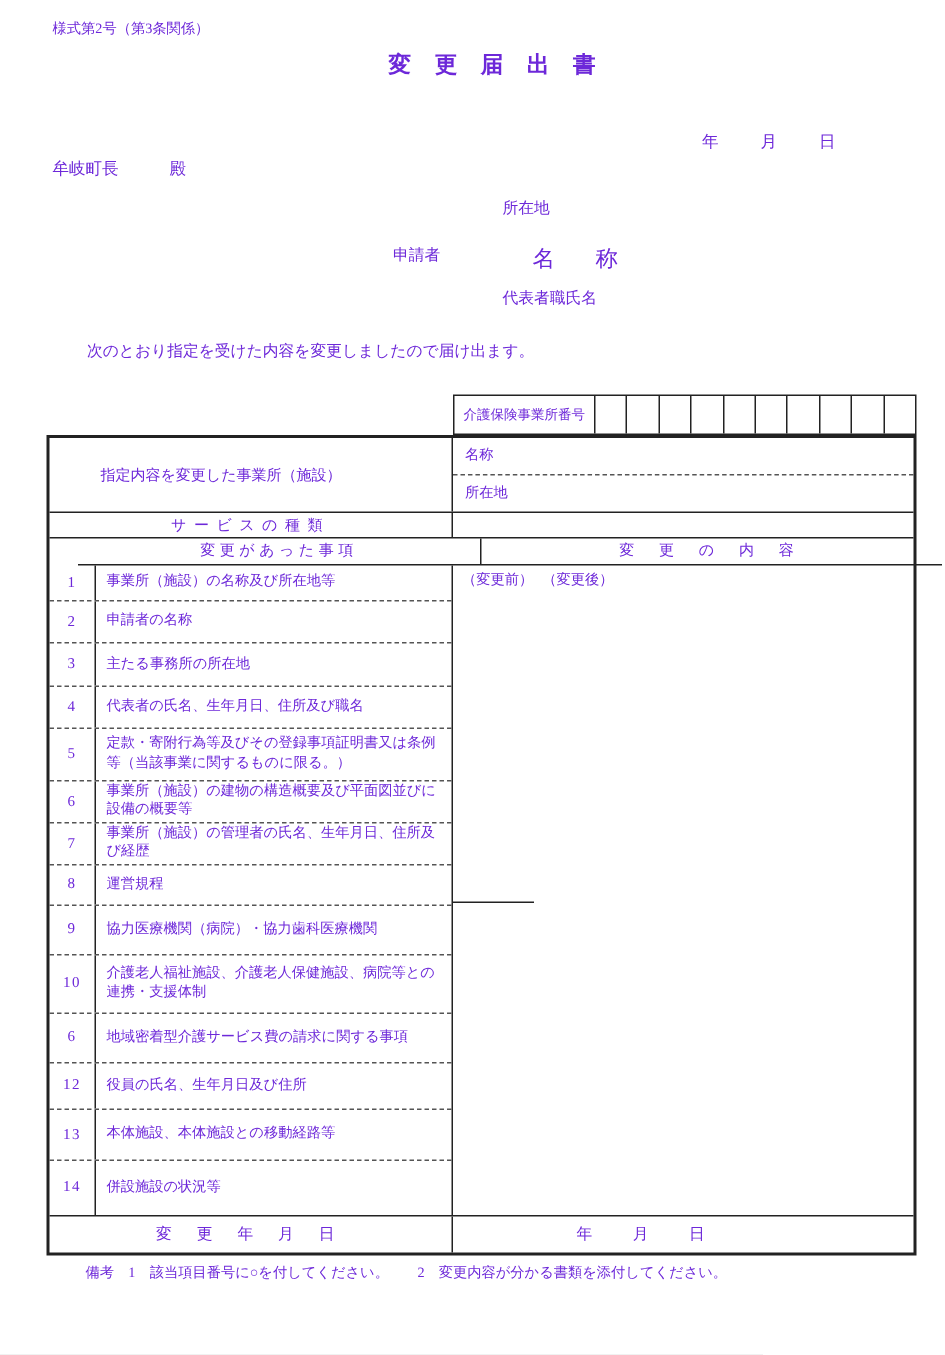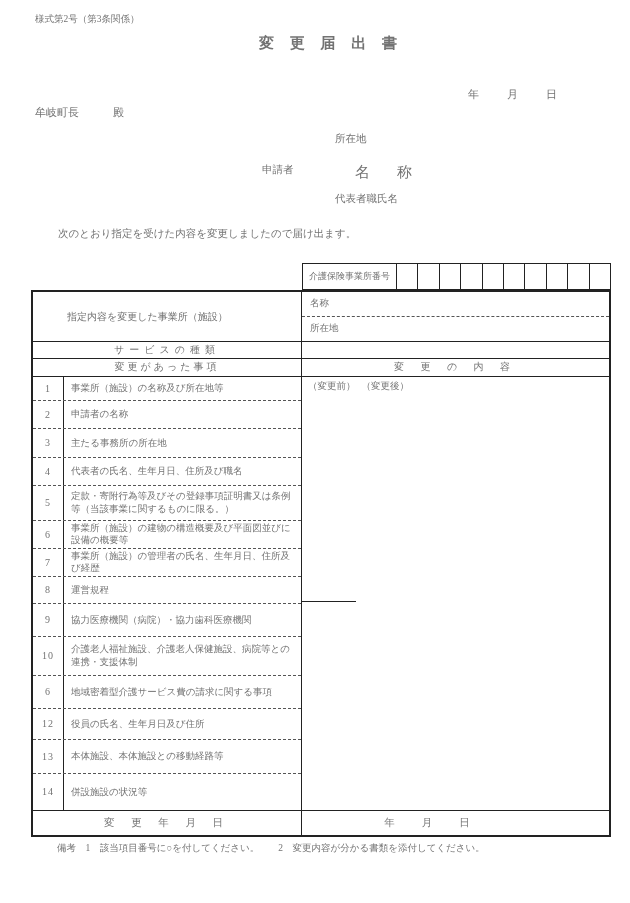--- a/index.html
+++ b/index.html
@@ -2,21 +2,21 @@
 <html><head>
 <meta charset="utf-8">
 <style>
   html,body{margin:0;padding:0;background:#e8e8e8;}
   *{box-sizing:border-box;}
   .sheet{
     position:relative;
     width:630px;height:903px;
     background:#ffffff;
     font-family:"Liberation Serif","DejaVu Serif",serif;
-    color:#737373;
+    color:#6d28d9;
     overflow:hidden;
   }
   .abs{position:absolute;}
   .form-number{left:35px;top:13px;font-size:9.5px;}
   .doc-title{left:16px;top:34px;width:100%;text-align:center;font-size:15px;font-weight:bold;letter-spacing:6px;}
   .date-line{left:468px;top:87px;font-size:11px;letter-spacing:2px;}
   .addressee{left:35px;top:105px;font-size:11px;}
   .addressee .suffix{margin-left:34px;}
   .lbl-address{left:335px;top:132px;font-size:10.5px;}
   .lbl-applicant{left:262px;top:163px;font-size:10.5px;}
@@ -52,21 +52,21 @@
 
   .row-office{height:50px;border-bottom:1px solid #222;}
   .office-cell{display:flex;align-items:center;padding-left:34px;font-size:10px;}
   .name-addr{display:flex;flex-direction:column;}
   .half{height:25px;display:flex;align-items:center;padding-left:8px;font-size:9.5px;}
   .half.top{border-bottom:1px dashed #555;}
 
   .row-service{height:18px;border-bottom:1px solid #222;}
   .service-cell{display:flex;align-items:center;justify-content:center;letter-spacing:5px;font-size:10px;}
 
-  .row-header{height:19px;border-bottom:1px solid #222;}
+  .row-header{height:19px;border-bottom:1px solid #222;margin-left:19px;}
   .hdr-cell{display:flex;align-items:center;justify-content:center;font-size:10px;}
   .hdr-left{letter-spacing:3px;}
   .hdr-right{letter-spacing:7px;}
 
   .row-items{height:433px;}
   .items-left{display:flex;flex-direction:column;}
   .item-row{display:flex;width:100%;}
   .item-row.dashed-top{border-top:1px dashed #555;}
   .item-num{
     width:31px;flex:0 0 31px;border-right:1px solid #222;

